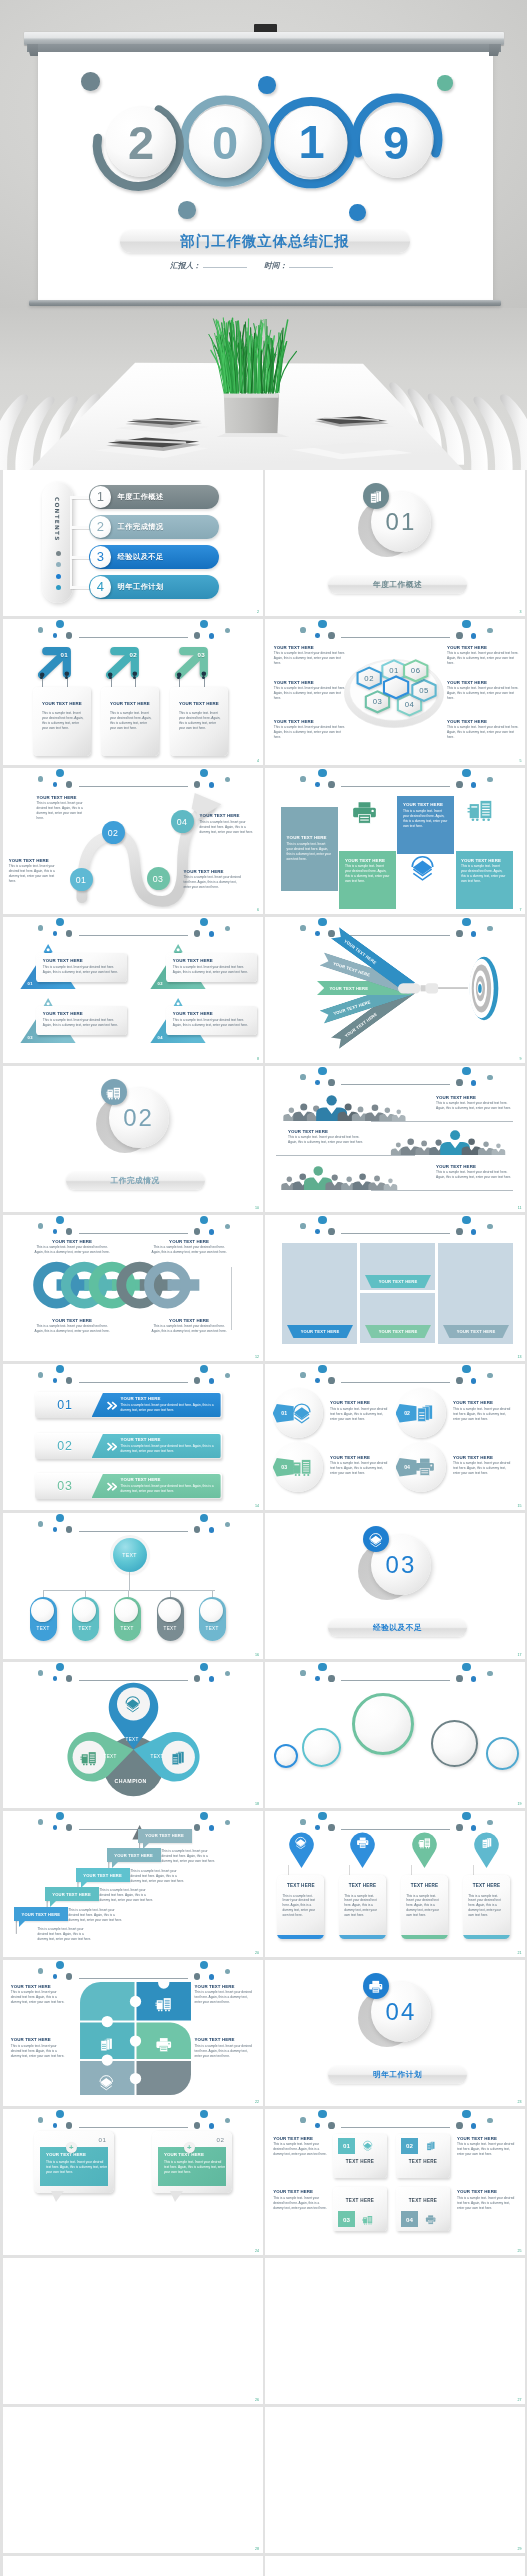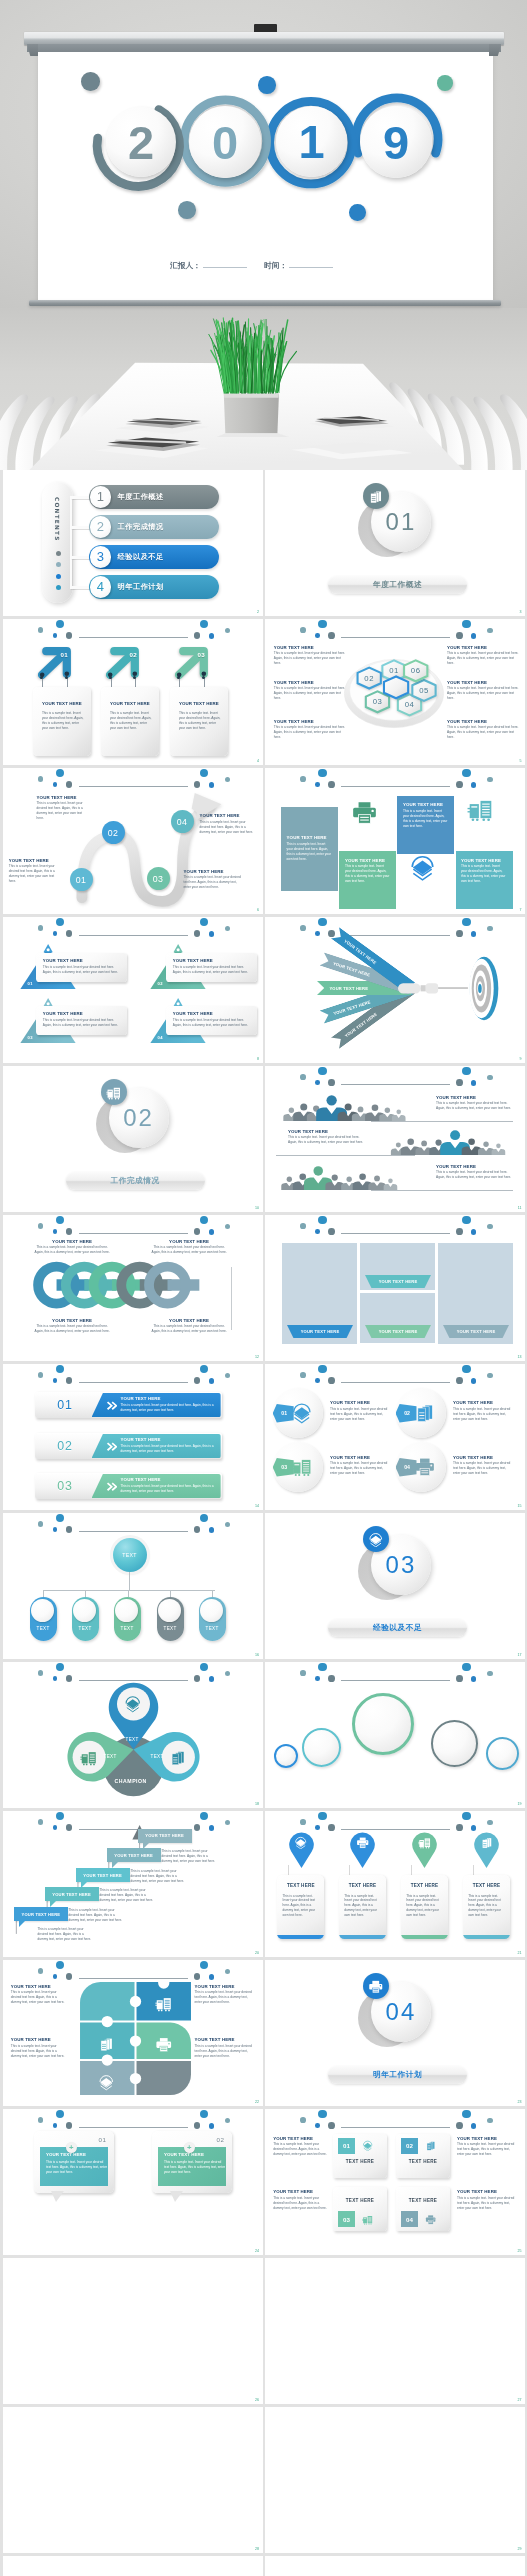--- a/index.html
+++ b/index.html
@@ -45,21 +45,21 @@
         background:radial-gradient(circle at 34% 28%, #ffffff 0%, #fbfbfb 42%, #ebebeb 72%, #dddddd 100%);
         box-shadow:1.5px 2.6px 4.6px rgba(0,0,0,.22);display:flex;align-items:center;justify-content:center;
         font-family:"Liberation Sans",sans-serif;font-weight:bold;}
   .dot{position:absolute;border-radius:50%;}
   .titlebar{position:absolute;left:120px;top:230px;width:290px;height:23px;border-radius:11.3px;
         background:linear-gradient(180deg,#fbfbfb 0%,#ededed 48%,#dcdcdc 52%,#e8e8e8 100%);
         box-shadow:0 1.5px 3.1px rgba(0,0,0,.12);display:flex;align-items:center;justify-content:center;}
   .titlebar span{font-size:14.4px;font-weight:bold;color:#2f7fc1;letter-spacing:1px;
         font-family:"DejaVu Sans","Liberation Sans",sans-serif;}
   .subline{position:absolute;top:261px;font-size:7.7px;color:#5a6a78;font-weight:bold;
-        font-family:"DejaVu Sans","Liberation Sans",sans-serif;}
+        font-family:"DejaVu Sans","Liberation Sans",sans-serif;font-style:italic;}
   .subline .ln{display:inline-block;width:44px;border-bottom:0.5px solid #b9c3cb;margin-left:2.1px;}
 
   
   .grid{position:relative;width:528px;background:#e2e2e2;padding-top:0;}
   .row{position:relative;height:149px;}
   .slide{position:absolute;top:0;width:260px;height:146px;background:#fff;overflow:hidden;}
   .slide.l{left:2.6px;} .slide.r{left:265px;}
   .pg{position:absolute;right:3.6px;bottom:2.1px;font-size:3.6px;color:#3aa98a;}
   
   .hdrline{position:absolute;left:76px;top:18px;width:109px;height:0.5px;background:#9aa6ad;}
@@ -512,20 +512,23 @@
       <div class="disc" style="left:189px;top:106px;width:72px;height:72px;font-size:47px;color:#7fa9bb">
         <span>0</span>
         </div>
       <div class="disc" style="left:276px;top:106px;width:71px;height:71px;font-size:47px;color:#2a81c4">
         <span>1</span>
         </div>
       <div class="disc" style="left:360px;top:106px;width:72px;height:72px;font-size:47px;color:#2a81c4">
         <span>9</span>
         </div>
 
+      <div class="titlebar">
+        <span>部门工作微立体总结汇报</span>
+      </div>
       <div class="subline" style="left:170px">
         <span>汇报人：</span><i class="ln"></i>
       </div>
       <div class="subline" style="left:264px">
         <span>时间：</span><i class="ln"></i>
       </div>
     </div>
   </div>
   <div class="grid">
 <div class="row">

